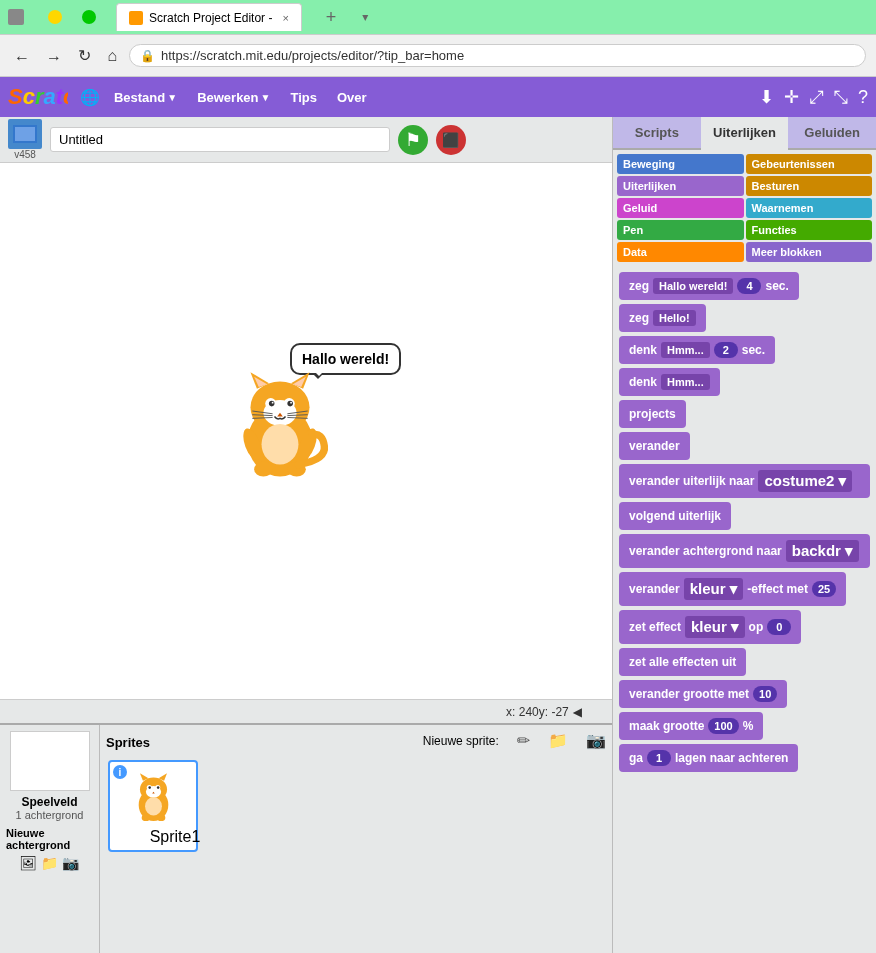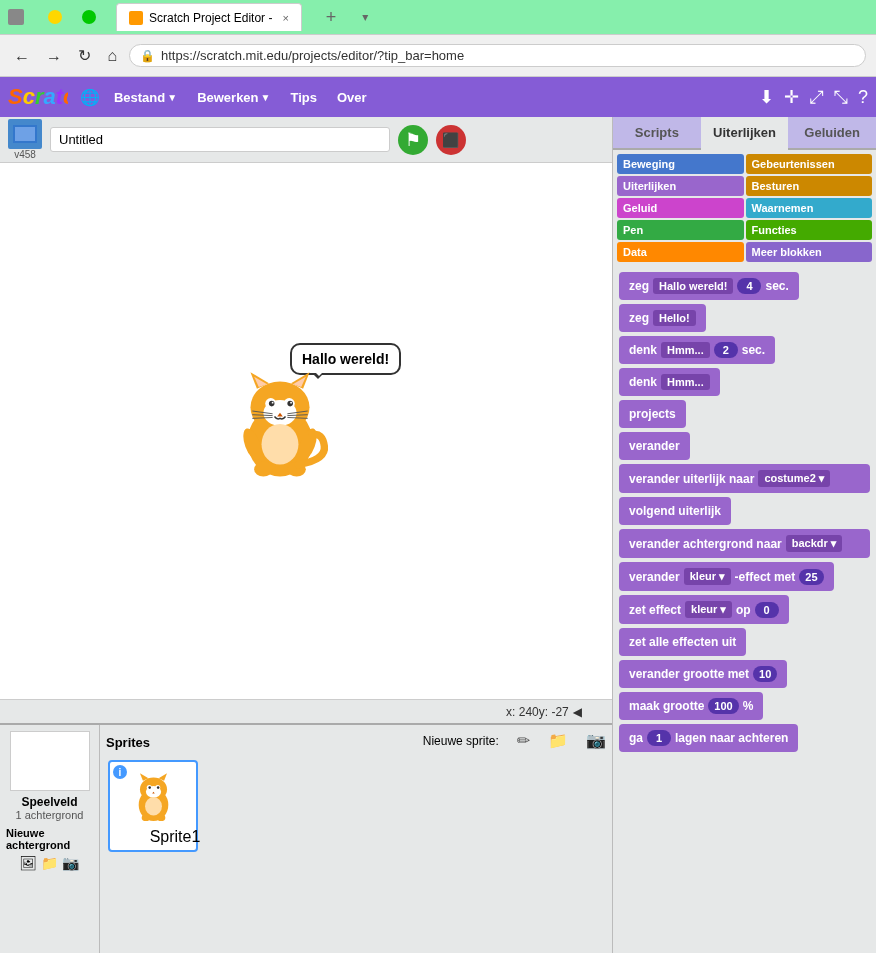--- a/index.html
+++ b/index.html
@@ -361,21 +361,21 @@
       padding: 2px 6px;
       font-size: 11px;
       color: white;
       min-width: 24px;
       text-align: center;
     }
     .block-dropdown {
       background: #7744aa;
       border-radius: 3px;
       padding: 2px 6px;
-      font-size: 11px;
+      font-size: 15px;
       color: white;
     }
 
     
     .blocks-area::-webkit-scrollbar { width: 8px; }
     .blocks-area::-webkit-scrollbar-track { background: #ddd; }
     .blocks-area::-webkit-scrollbar-thumb { background: #aaa; border-radius: 4px; }
 
     .scratch-logo-img {
       display: inline-block;

